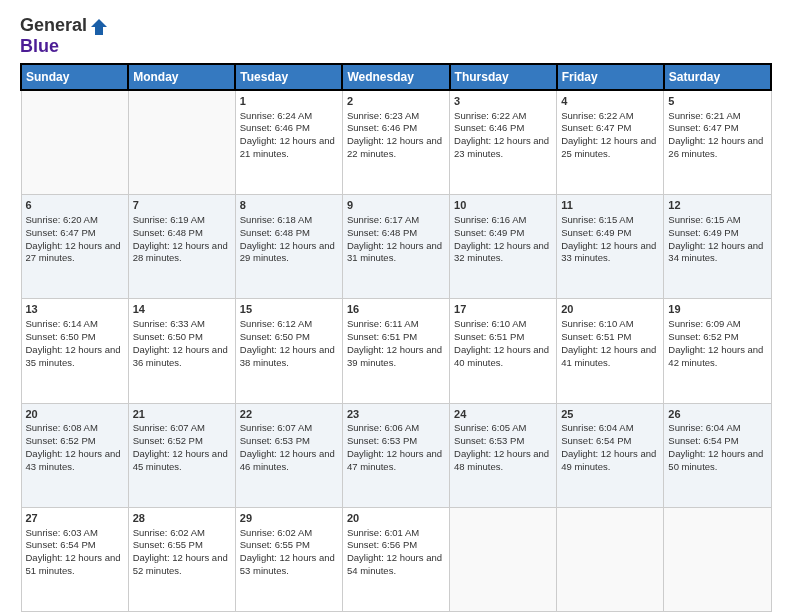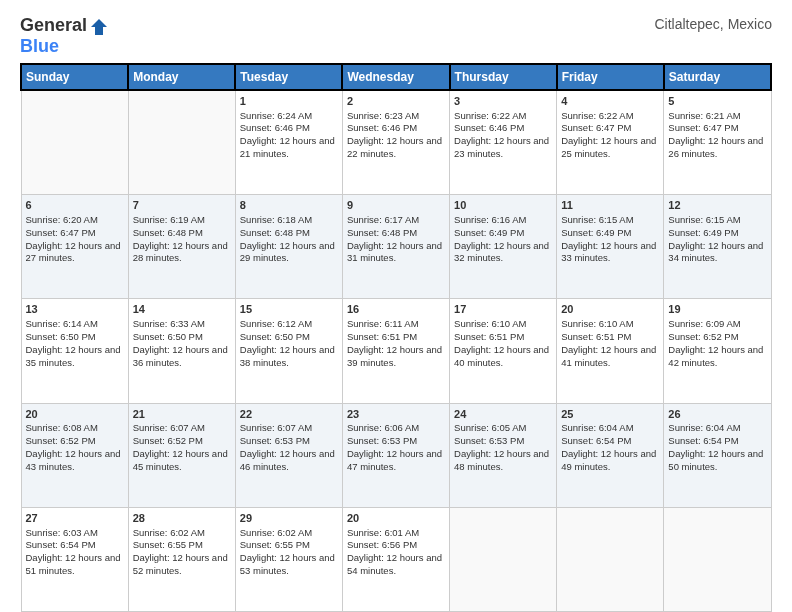--- a/index.html
+++ b/index.html
@@ -28,21 +28,21 @@
       align-items: center;
     }
     .logo-text-general {
       font-size: 18px;
       font-weight: bold;
       color: #333;
     }
     .logo-text-blue {
       font-size: 18px;
       font-weight: bold;
-      color: #3b82f6;
+      color: #4c1d95;
     }
     .logo-icon {
       width: 20px;
       height: 20px;
       margin-left: 2px;
     }
     .title-block {
       text-align: right;
     }
     .month-year {
@@ -100,21 +100,20 @@
   <div class="header">
     <div class="logo">
       <div style="line-height:1">
         <span class="logo-text-general">General</span><svg class="logo-icon" viewBox="0 0 20 20" style="display:inline-block;vertical-align:middle;margin:0 2px">
           <path d="M10 2 L18 10 L14 10 L14 18 L6 18 L6 10 L2 10 Z" fill="#1a5fa8"></path>
         </svg><br>
         <span class="logo-text-blue">Blue</span>
       </div>
     </div>
     <div class="title-block">
-      <div class="location">Citlaltepec, Mexico</div>
     </div>
   </div>
 
   <table class="calendar">
     <thead>
       <tr>
         <th>Sunday</th>
         <th>Monday</th>
         <th>Tuesday</th>
         <th>Wednesday</th>

